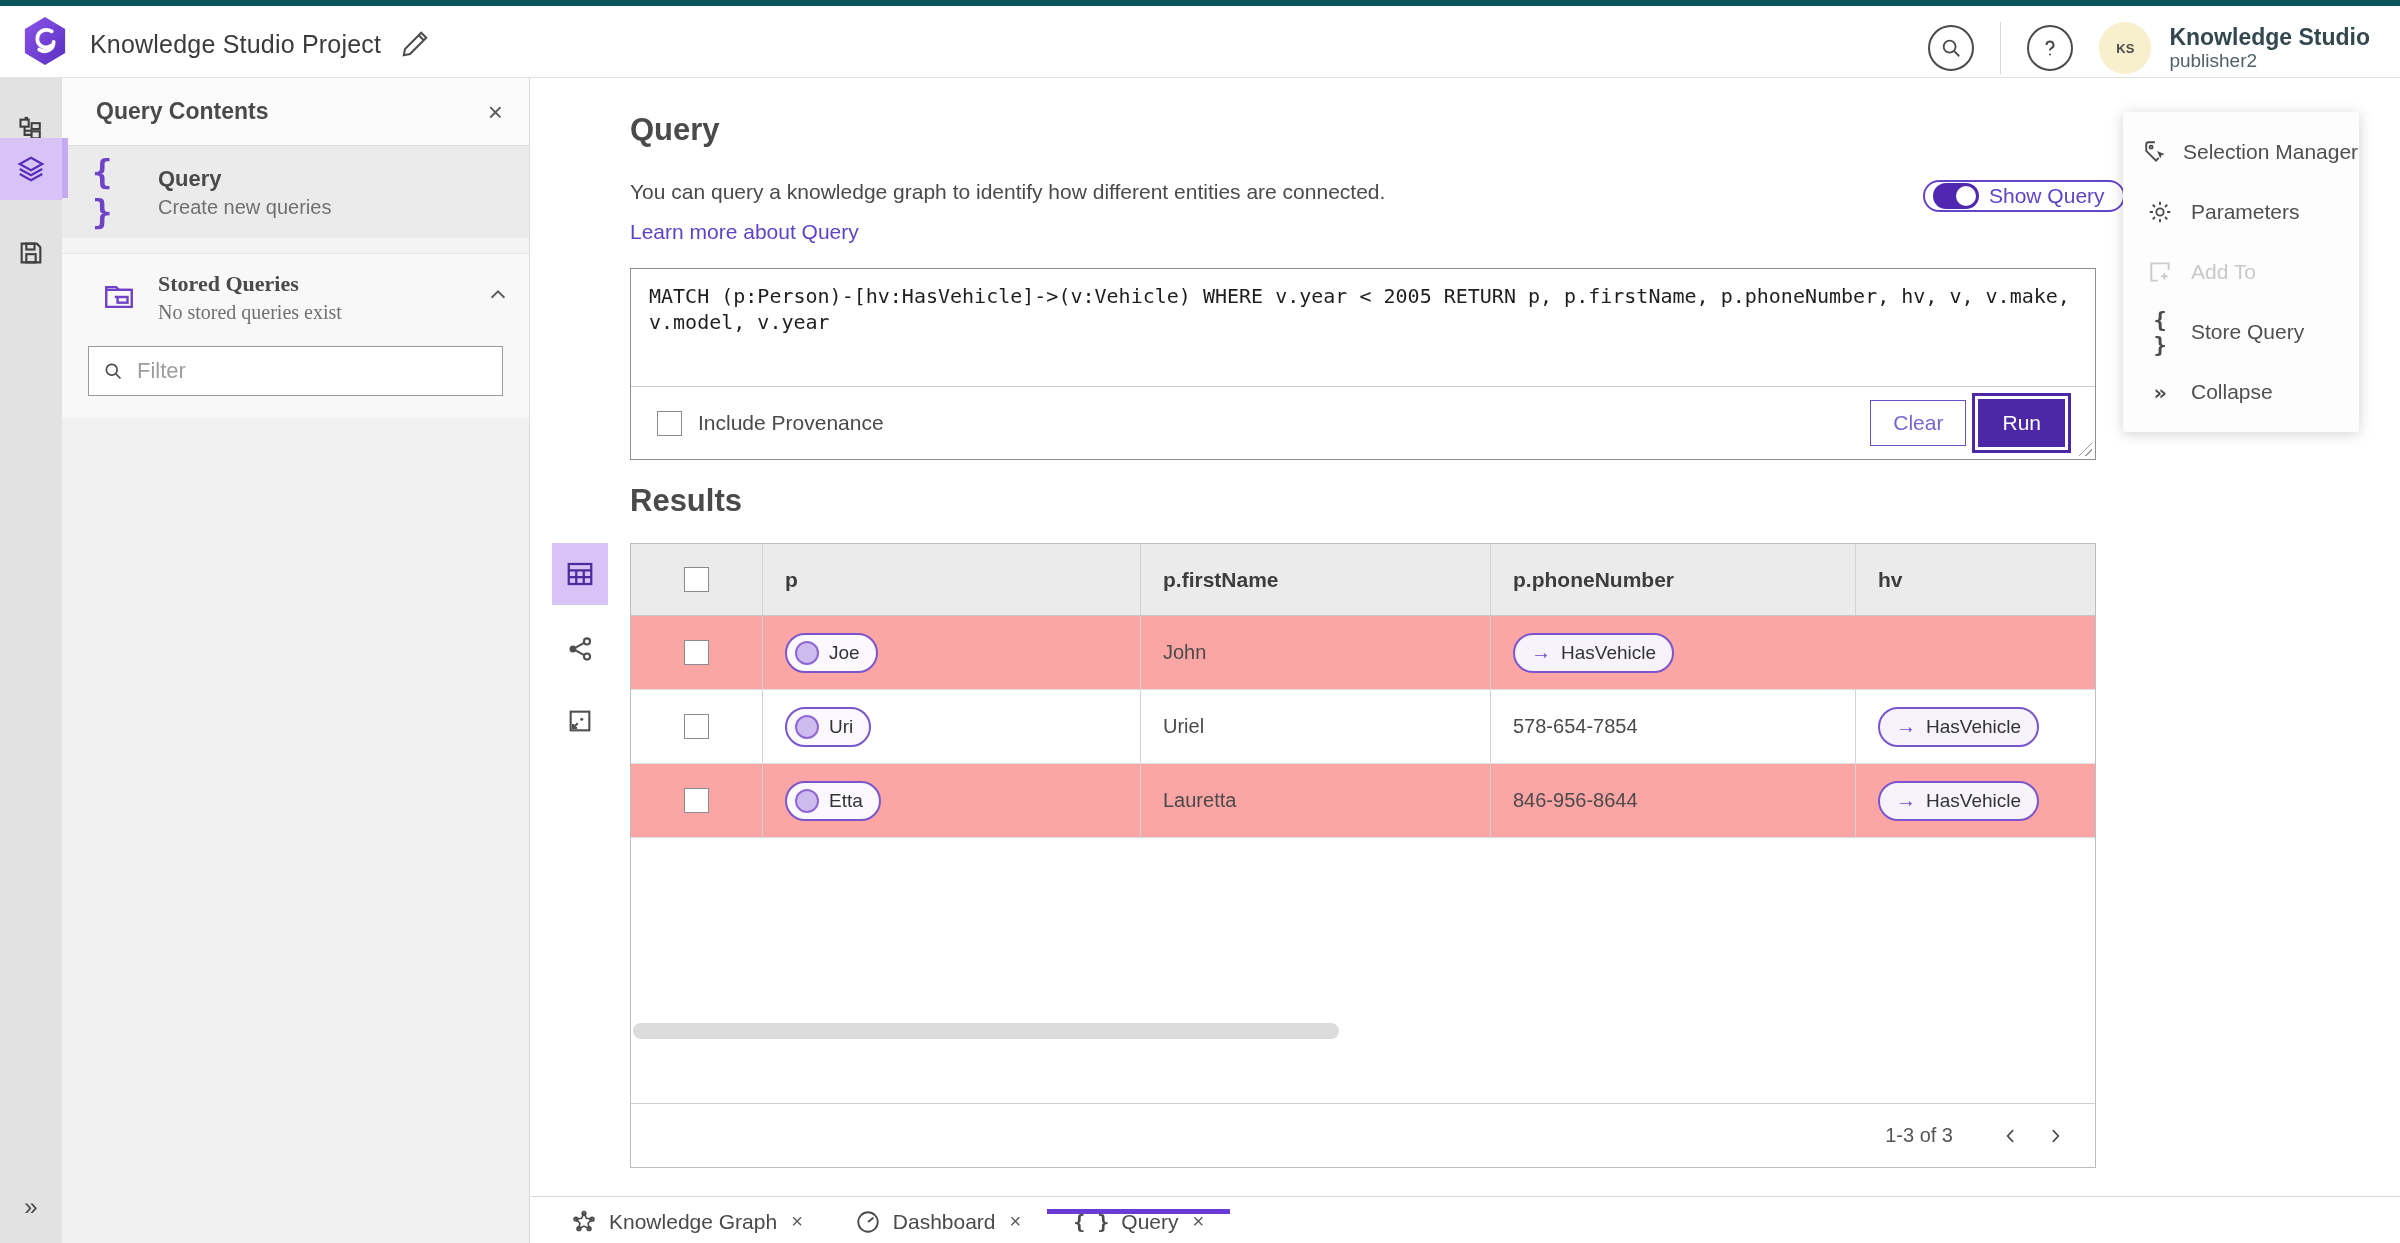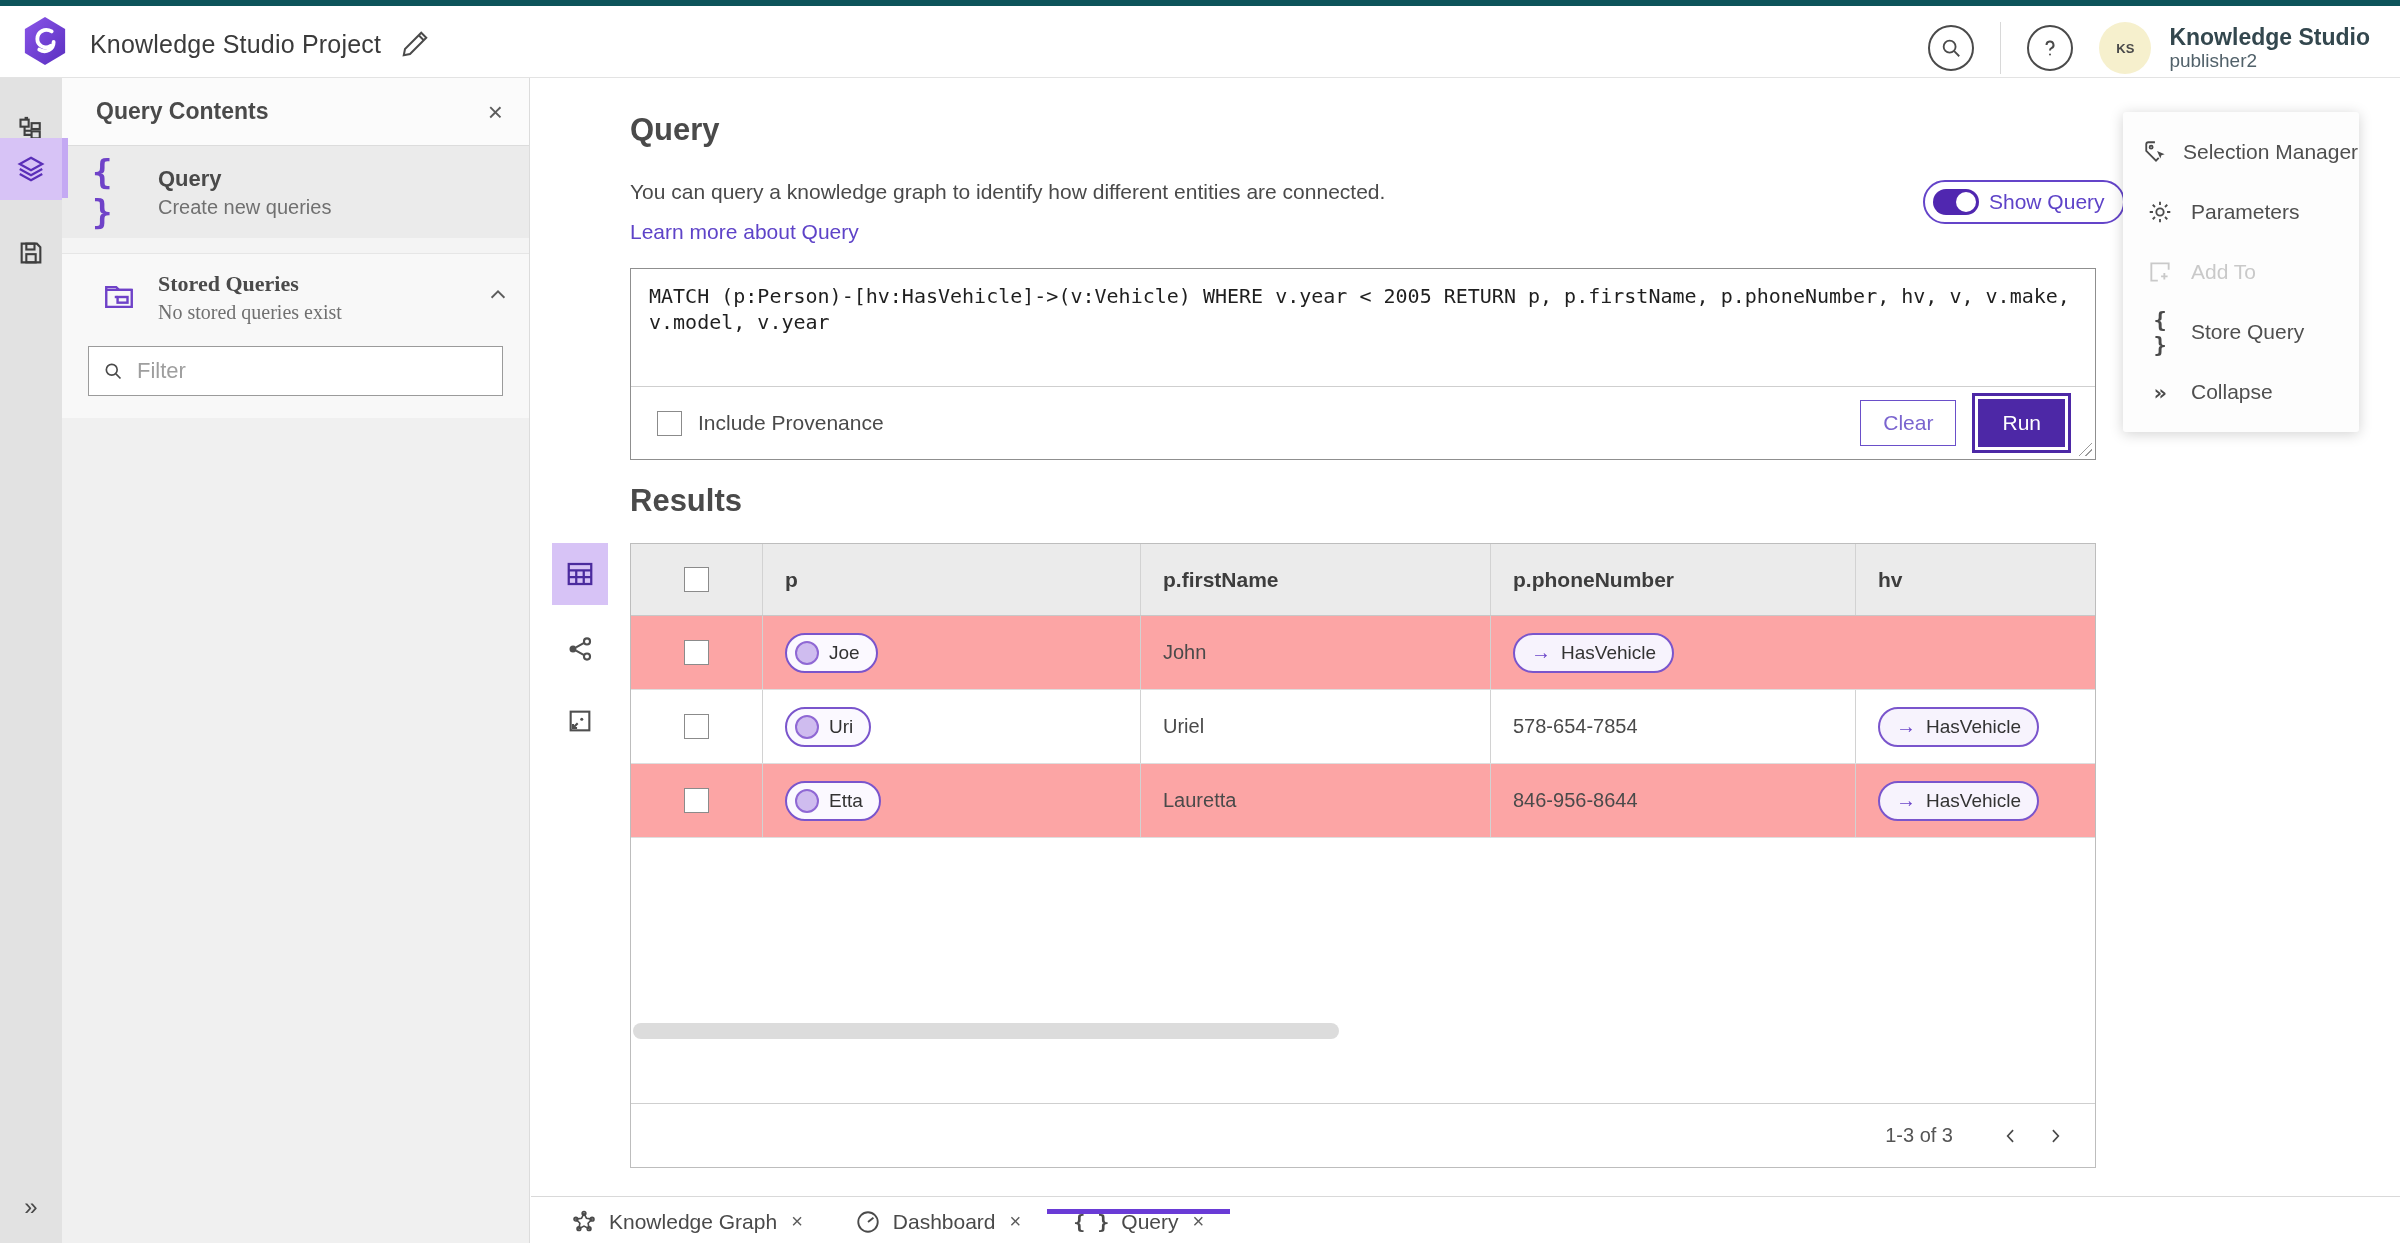--- a/index.html
+++ b/index.html
@@ -46,33 +46,33 @@
   .filter { display:flex; align-items:center; height:50px; background:#fff; border:1px solid #9b9b9b; padding:0 14px; }
   .filter svg { color:#4a4a4a; flex:none; }
   .filter input { border:none; outline:none; font-size:22px; color:#333; margin-left:14px; width:100%; background:transparent; }
   .filter input::placeholder { color:#9e9e9e; }
 
   
   .main { position:absolute; left:531px; top:78px; width:1869px; height:1118px; background:#fff; }
   .h1 { position:absolute; left:99px; top:34px; font-size:31px; font-weight:700; color:#4a4a4a; }
   .desc { position:absolute; left:99px; top:102px; font-size:21px; color:#4a4a4a; }
   .learn { position:absolute; left:99px; top:142px; font-size:21px; color:#5e43c8; text-decoration:none; }
-  .showq { position:absolute; left:1392px; top:102px; height:44px; border:2px solid #6444c9; border-radius:24px; background:#fff; display:flex; align-items:center; padding:0 18px 0 8px; cursor:pointer; }
+  .showq { position:absolute; left:1392px; top:102px; height:32px; border:2px solid #6444c9; border-radius:24px; background:#fff; display:flex; align-items:center; padding:0 18px 0 8px; cursor:pointer; }
   .tgl { width:46px; height:26px; border-radius:14px; background:#5027b0; position:relative; margin-right:10px; }
   .tgl .knob { position:absolute; right:3px; top:3px; width:20px; height:20px; border-radius:50%; background:#fff; }
   .showq .lbl { font-size:21px; color:#5e43c8; }
 
   .qbox { position:absolute; left:99px; top:190px; width:1466px; height:192px; border:1px solid #8f8f8f; background:#fff; }
   .qtext { position:relative; height:118px; padding:14px 18px; font-family:"DejaVu Sans Mono", monospace; font-size:20px; line-height:1.3; color:#1f1f1f; white-space:pre-wrap; word-break:break-word; border-bottom:1px solid #cfcfcf; }
   .resize-grip { position:absolute; right:3px; bottom:3px; width:14px; height:14px; background:
      linear-gradient(135deg, transparent 0 50%, #9a9a9a 50% 57%, transparent 57% 72%, #9a9a9a 72% 79%, transparent 79%); }
   .qfoot { height:72px; display:flex; align-items:center; padding:0 26px; }
   .cb { width:25px; height:25px; border:1px solid #8b8b8b; background:#fff; flex:none; cursor:pointer; }
   .qfoot .cblbl { font-size:21px; color:#4a4a4a; margin-left:16px; flex:1; }
-  .btn-clear { height:46px; padding:0 22px; border:1px solid #6a4fc9; background:#fff; color:#7a64cf; font-size:21px; cursor:pointer; margin-right:22px;text-align:center; }
+  .btn-clear { height:46px; padding:0 22px; border:1px solid #6a4fc9; background:#fff; color:#7a64cf; font-size:21px; cursor:pointer; margin-right:12px;text-align:center; }
   .btn-run { height:48px; padding:0 24px; border:none; background:#4d28a6; color:#fff; font-size:21px; cursor:pointer; box-shadow:0 0 0 3px #fff, 0 0 0 6px #4d28a6; margin-right:4px; }
 
   .h2 { position:absolute; left:99px; top:405px; font-size:31px; font-weight:700; color:#4a4a4a; }
 
   
   .viewrail { position:absolute; left:21px; top:465px; width:56px; }
   .vbtn { width:56px; height:56px; margin-bottom:16px; background:none; border:none; color:#4f4f4f; display:flex; align-items:center; justify-content:center; cursor:pointer; }
   .vbtn.sel { background:#d7c3f6; color:#4b2b9e; height:62px; }
 
   

